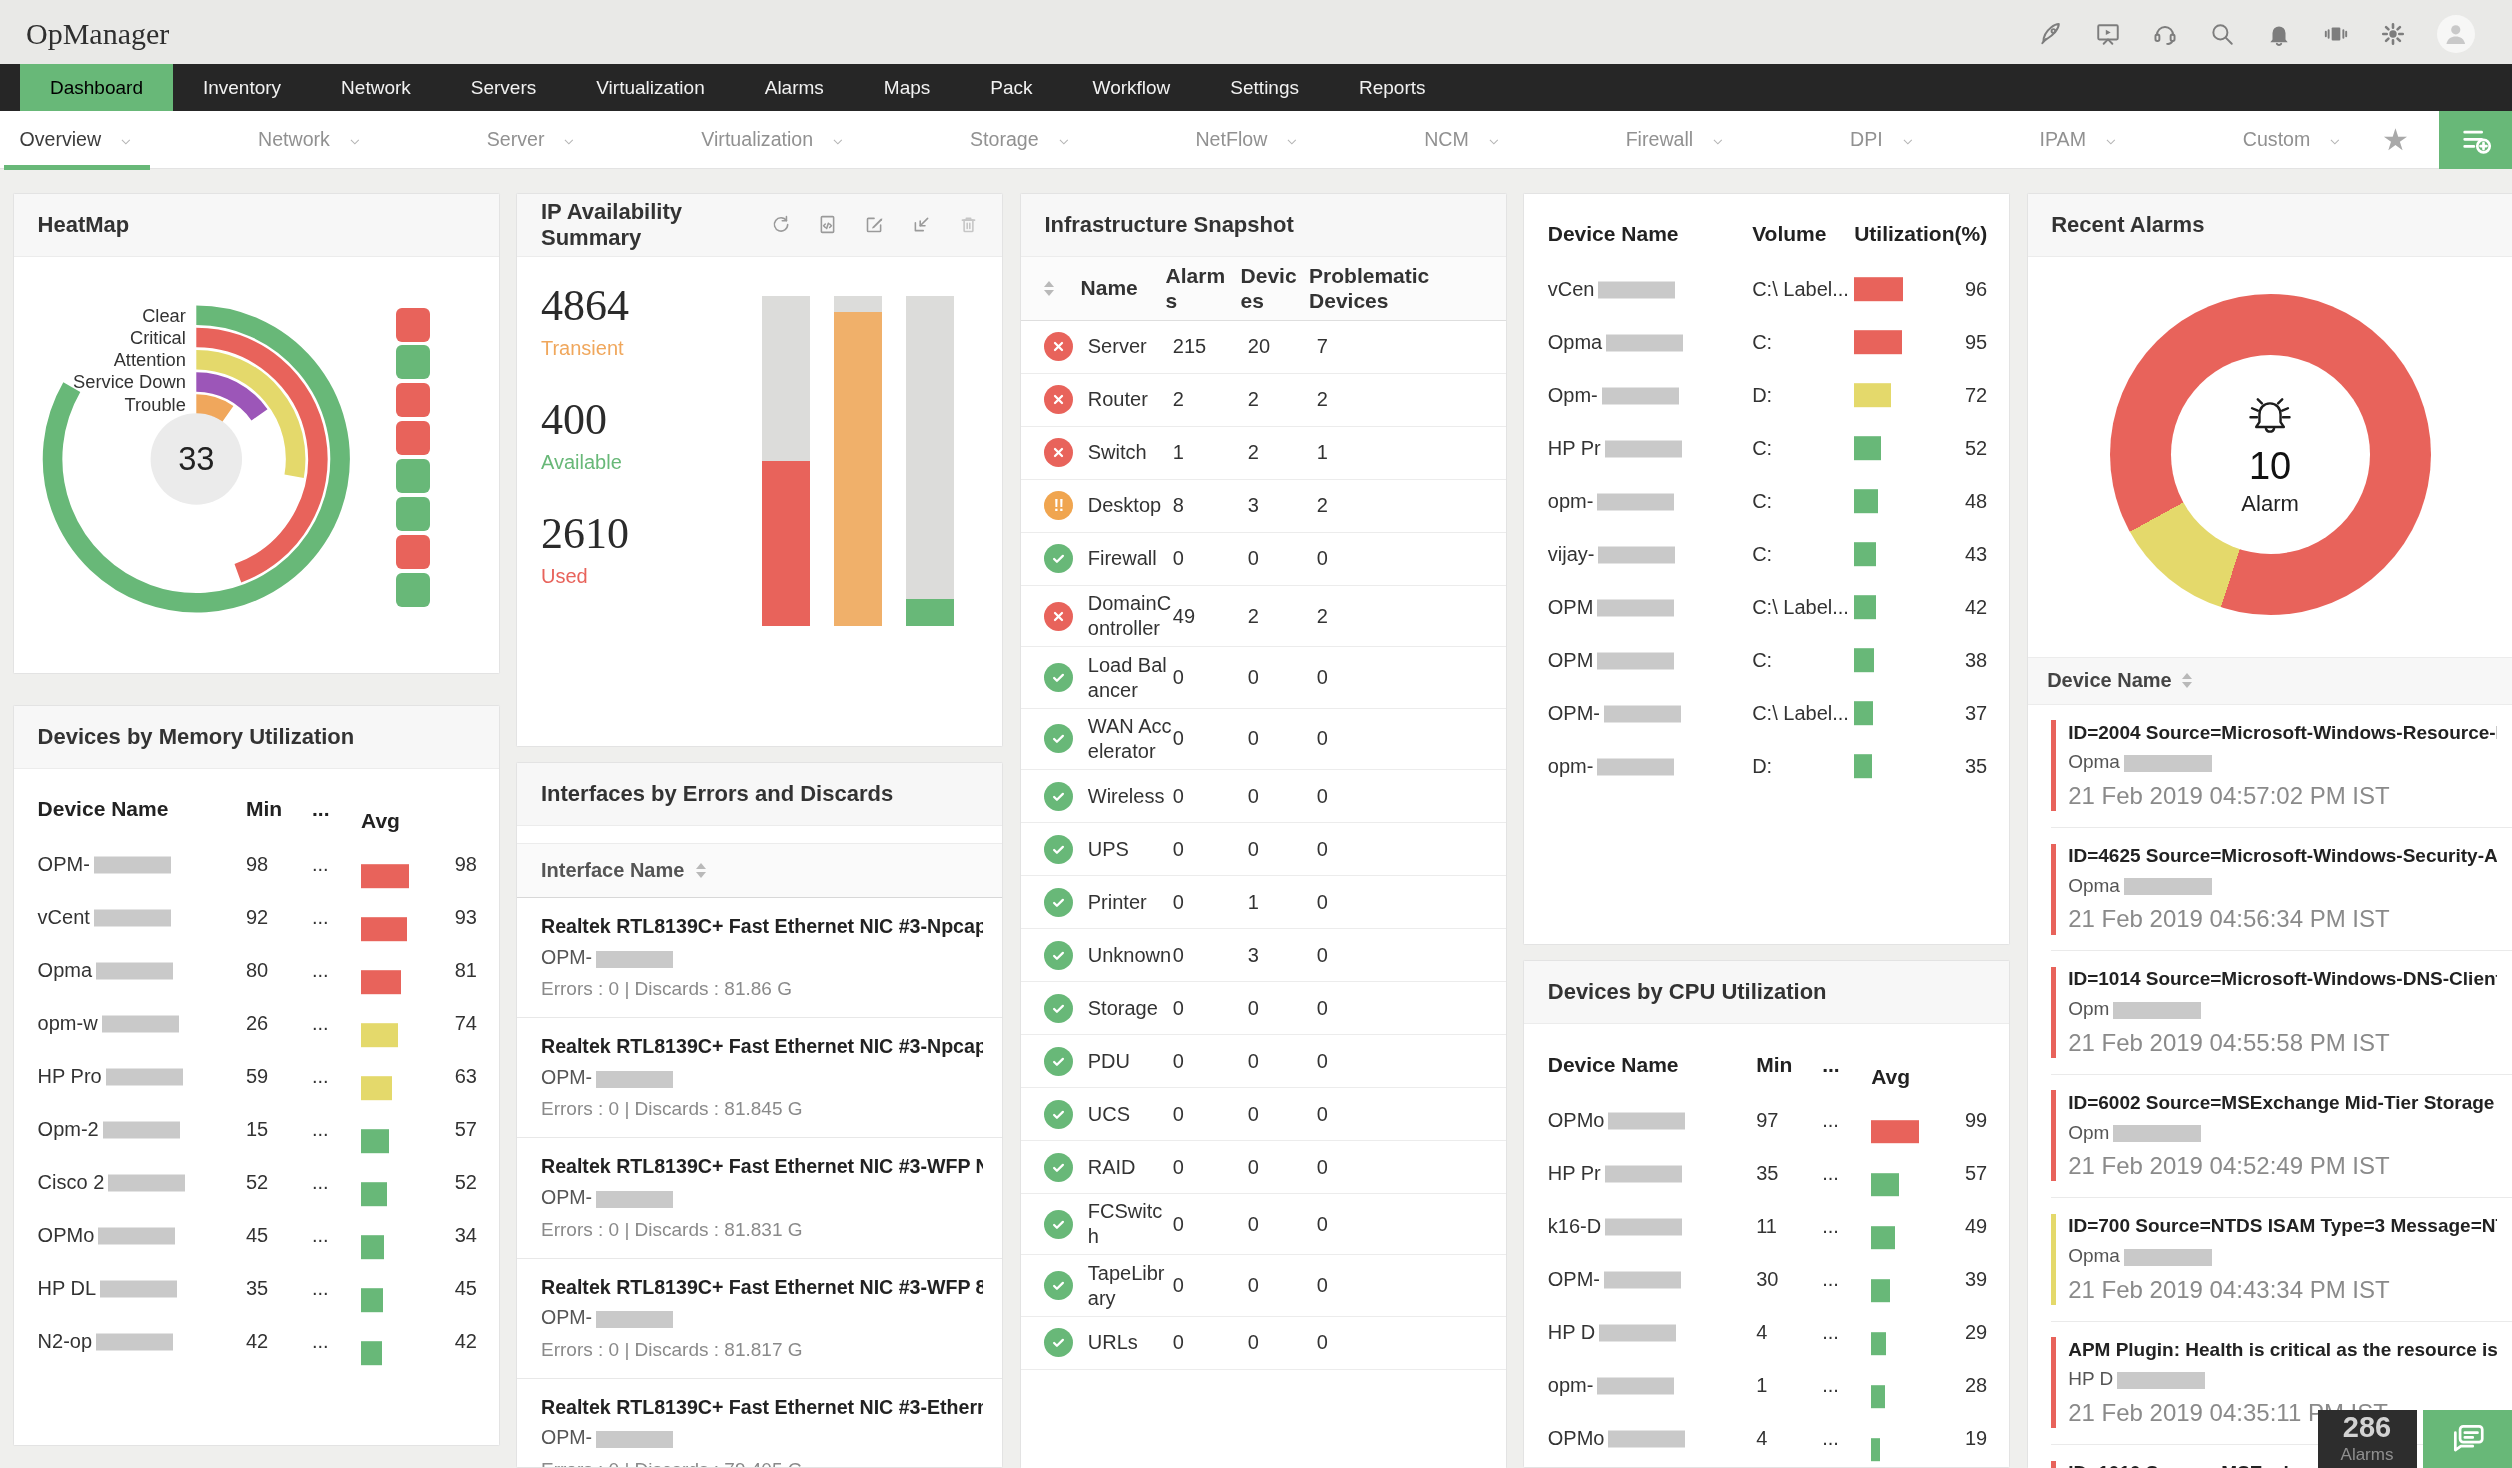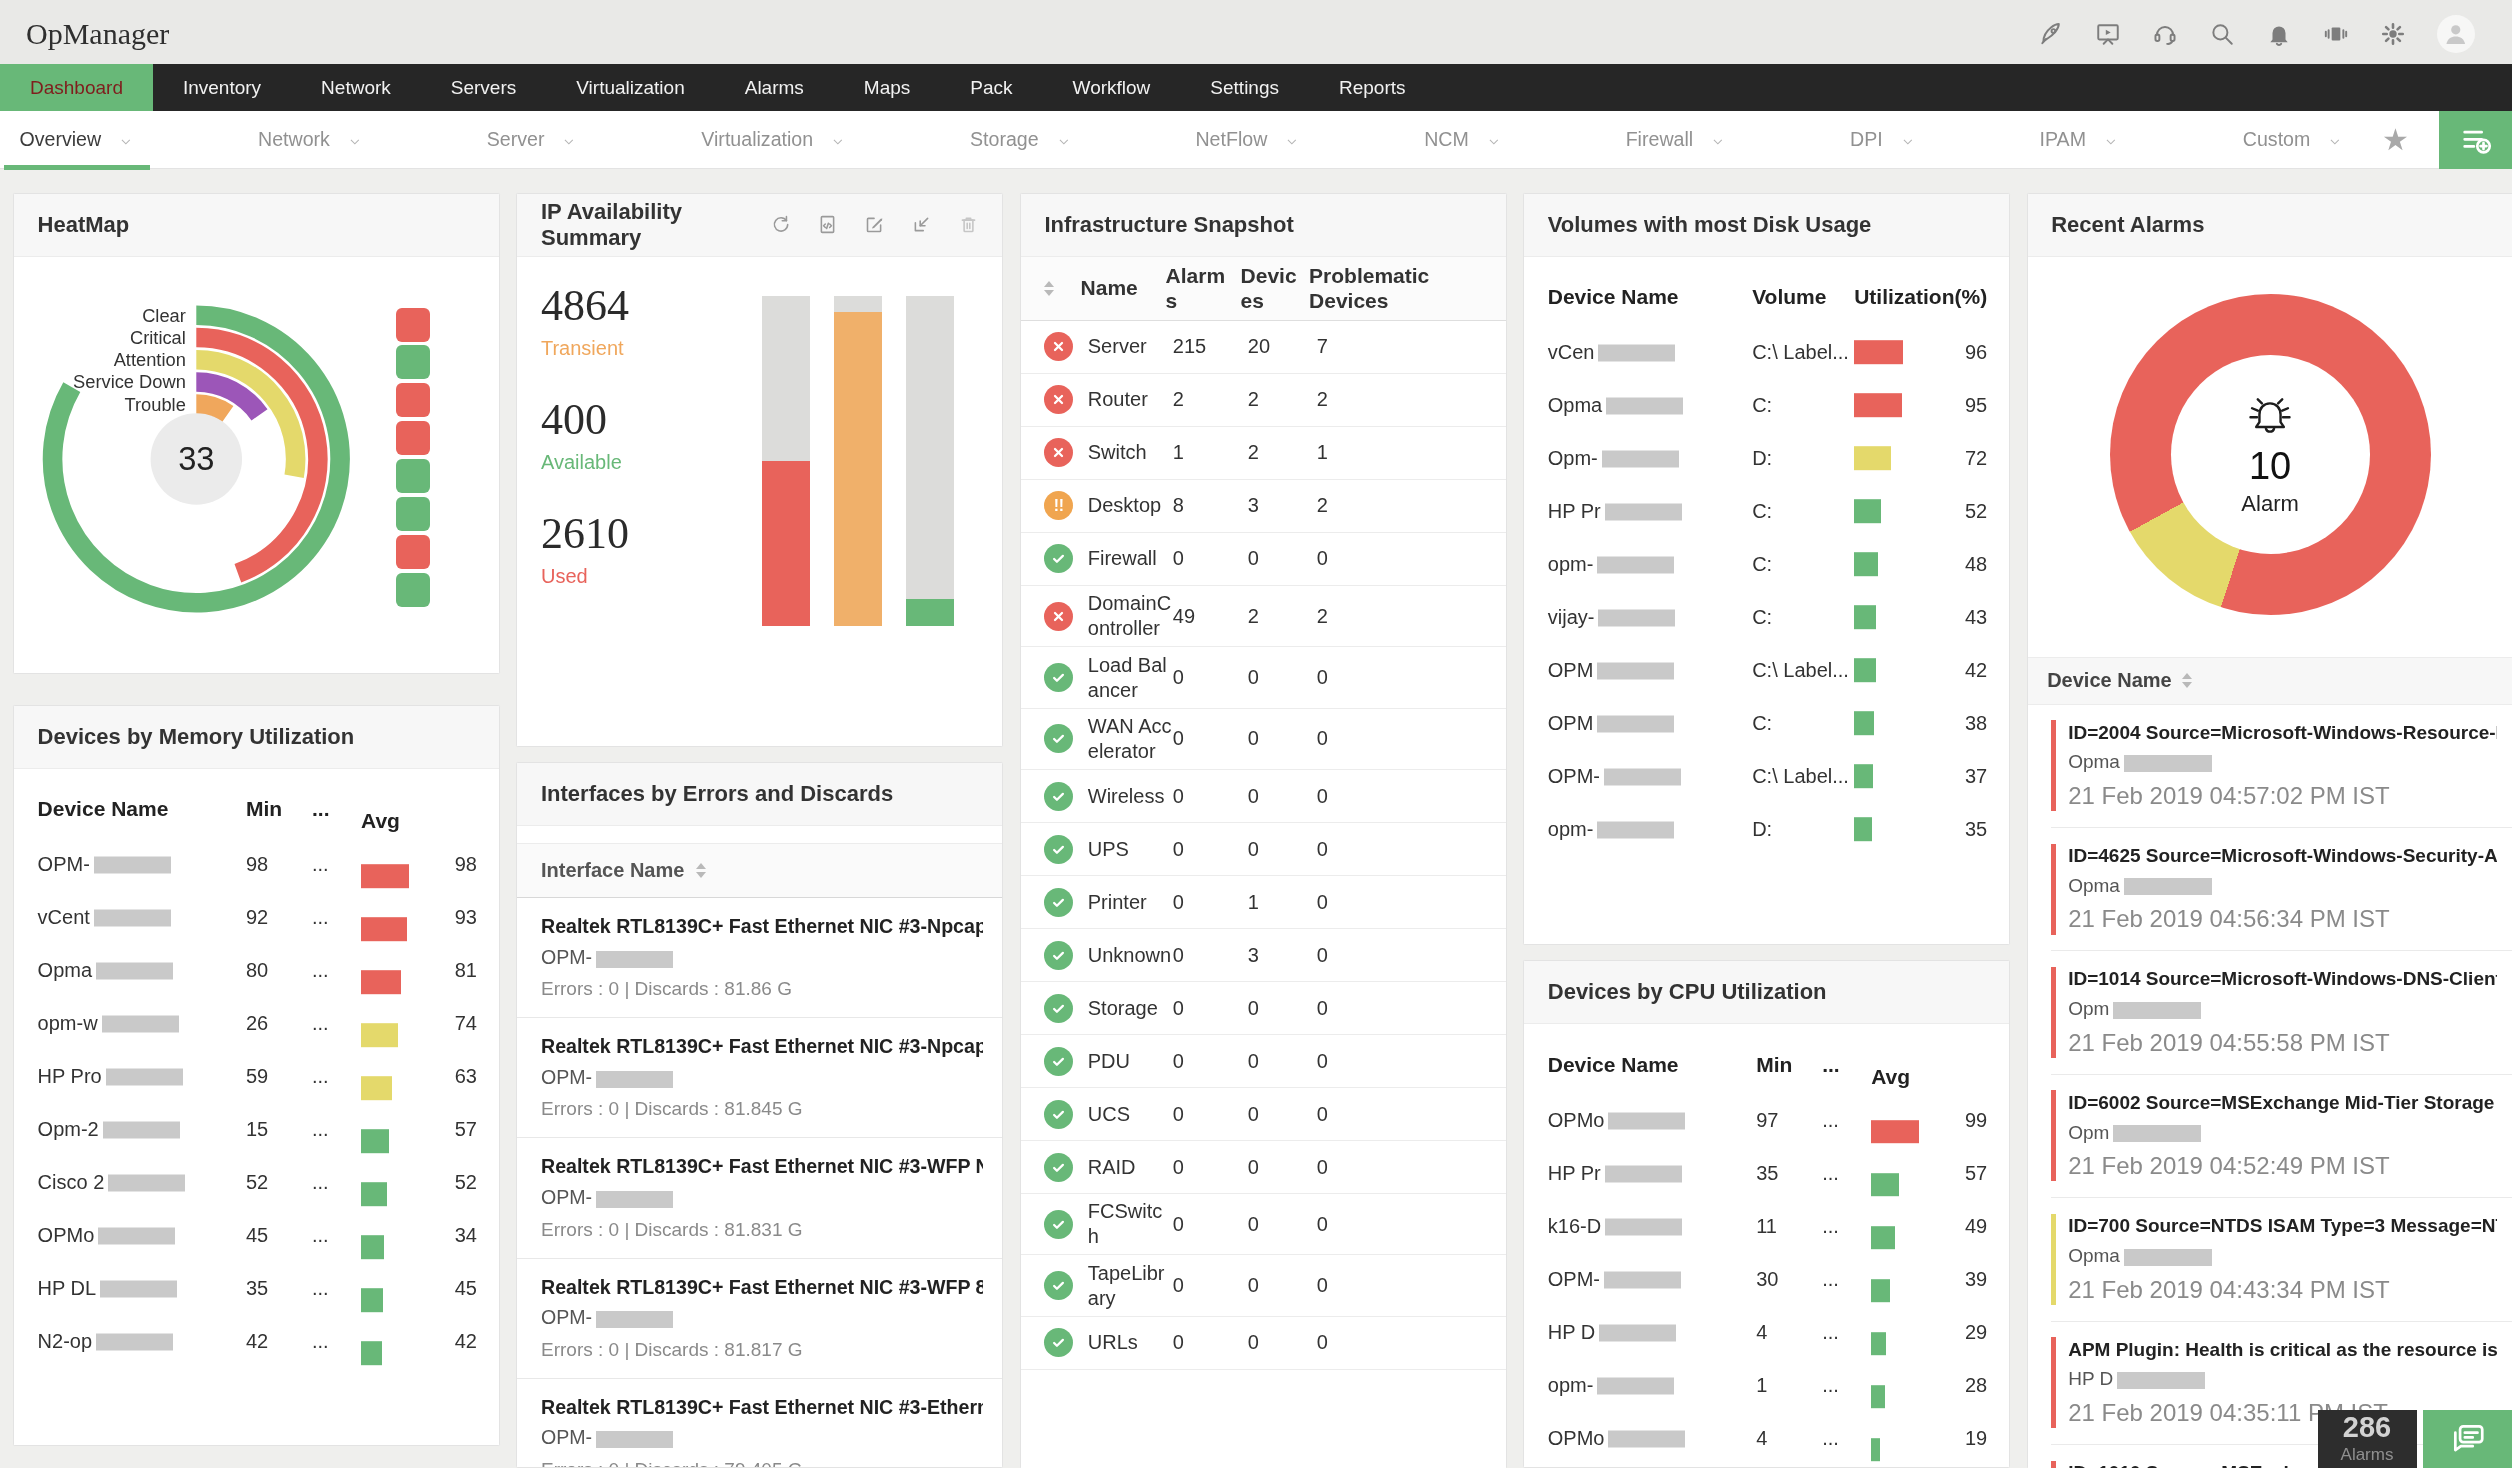--- a/index.html
+++ b/index.html
@@ -11,21 +11,21 @@
   .logo { font-family:"Liberation Serif", serif; font-size:30px; color:#2f2f2f; }
   .topbar-icons { display:flex; align-items:center; gap:31px; }
   .tb-icon { width:26px; height:26px; color:#7d7d7d; display:inline-block; }
   .tb-icon svg { width:100%; height:100%; }
   .tb-avatar { width:38px; height:38px; border-radius:50%; background:#f7f7f6; color:#c9c9c9; display:flex; align-items:center; justify-content:center; }
   .tb-avatar svg { width:27.5px; height:27.5px; }
 
   
   .mainnav { height:47px; background:#262626; display:flex; align-items:stretch; }
   .nav-item { display:flex; align-items:center; padding:0 30px; color:#f2f2f2; font-size:19px; cursor:pointer; }
-  .nav-item.active { background:#68b878; color:#7f1d1d; }
+  .nav-item.active { background:#68b878; color:#000000;margin-left:20px; }
 
   
   .subnav { height:58px; background:#ffffff; border-bottom:1.3px solid #e3e3e3; display:flex; align-items:center; position:relative; }
   .subnav-items { flex:1; display:flex; align-items:center; justify-content:space-between; padding:0 26px 0 13px; }
   .subnav-item { display:flex; align-items:center; gap:17px; font-size:19.6px; color:#919191; position:relative; height:58px; padding:0 6.5px; cursor:pointer; }
   .subnav-item.active { color:#3c3c3c; }
   .subnav-item.active::after { content:""; position:absolute; left:-9.2px; right:-9.2px; bottom:-1.3px; height:5.2px; background:#68b878; }
   .chev { width:15.7px; height:15.7px; color:#b5b5b5; }
   .chev svg { width:100%; height:100%; }
   .subnav-star { font-size:30px; color:#a9a9a9; margin:0 30px 0 6.5px; cursor:pointer; }
@@ -705,23 +705,20 @@
               <span class="it-d">0</span>
               <span class="it-p">0</span>
             </div>
           </div>
       </div>
     </section>
   </div>
 
   <div class="col">
     <section class="panel" style="height:752px">
-      <div class="panel-head">
-        <h2 class="panel-title">Volumes with most Disk Usage</h2>
-      </div>
       <div class="panel-body">
         <div class="tbl-head">
           <span class="hcell pos-dev">Device Name</span>
           <span class="hcell pos-vol">Volume</span>
           <span class="hcell pos-bar">Utilization(%)</span>
         </div>
         <div id="volRows">
             <div class="mrow">
               <span class="cell pos-dev">vCen<i class="redact"></i></span>
               <span class="cell pos-vol">C:\ Label...</span>

